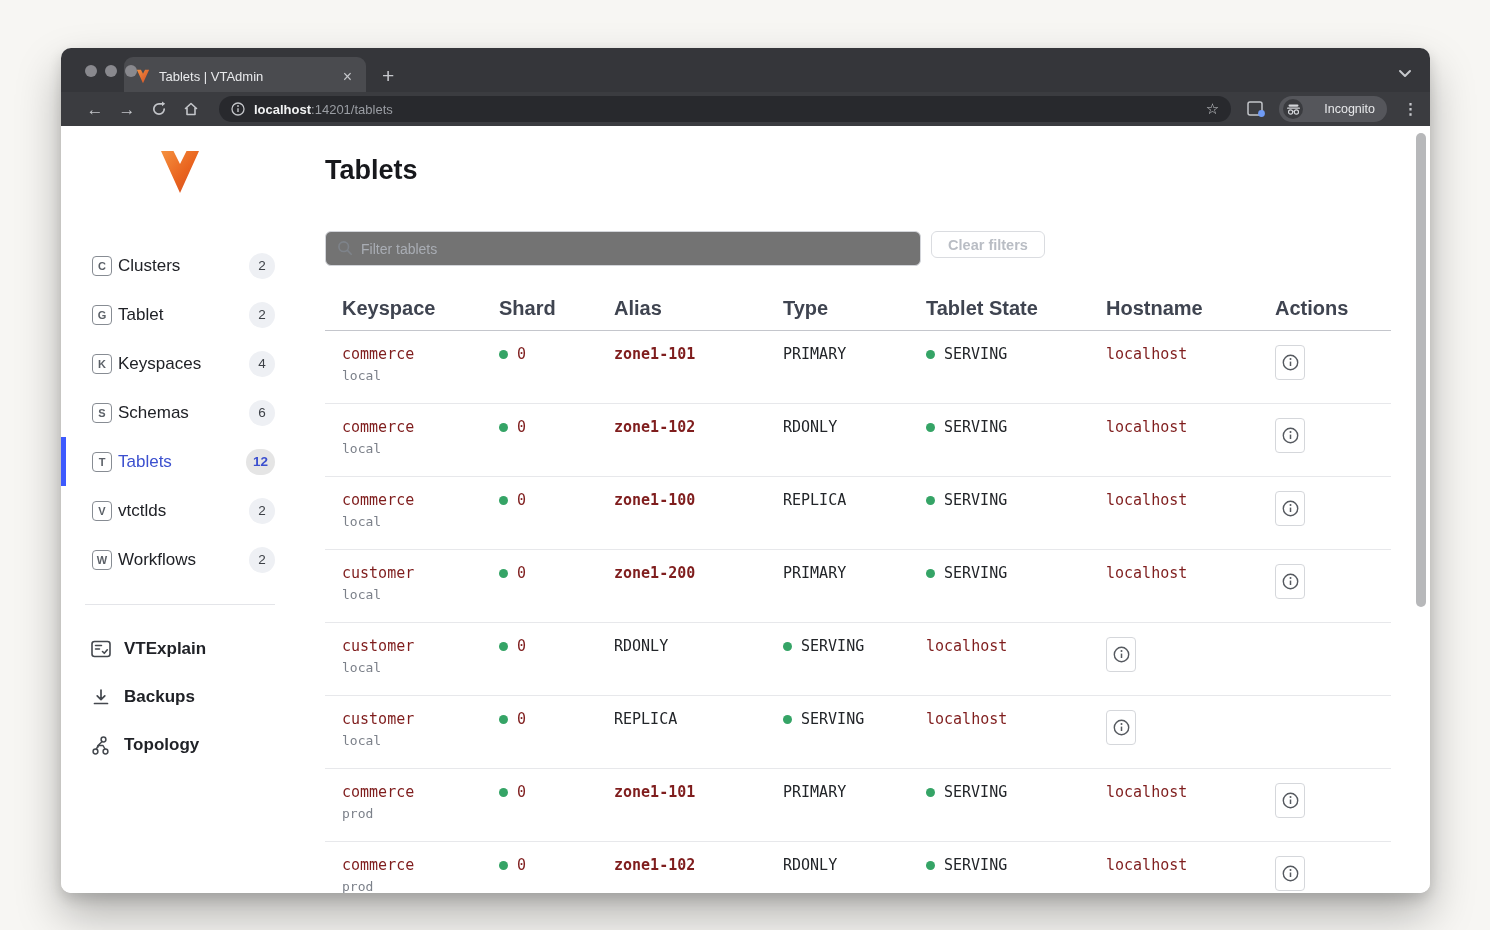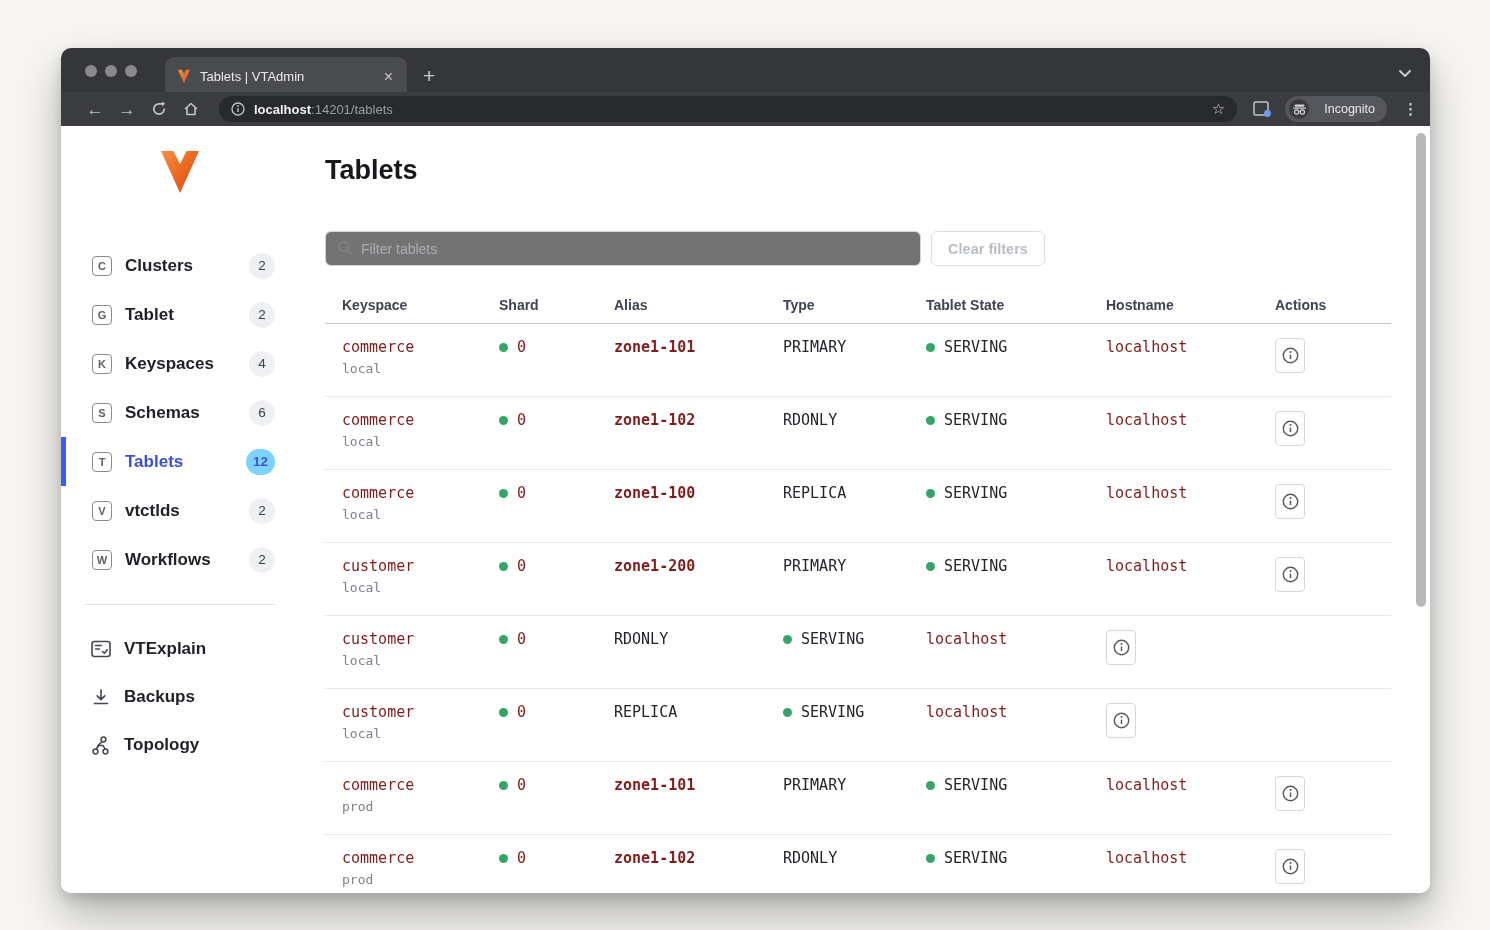--- a/index.html
+++ b/index.html
@@ -21,21 +21,21 @@
   }
 
   
   .tabstrip {
     height:44px; background:#35363a; display:flex; align-items:flex-end; position:relative;
     flex:0 0 auto;
   }
   .traffic { position:absolute; left:24px; top:17px; display:flex; gap:8px; }
   .traffic span { width:12px; height:12px; border-radius:50%; background:#89898e; display:block; }
   .tab {
-    margin-left:104px; width:242px; height:35px; background:#4a4b4f;
+    margin-left:63px; width:242px; height:35px; background:#4a4b4f;
     border-radius:9px 9px 0 0; display:flex; align-items:center; padding:4px 10px 0 12px;
     color:#e9eaec; font-size:13px;
   }
   .tab .tab-title { margin-left:9px; flex:1; white-space:nowrap; overflow:hidden; }
   .tab .close { color:#c6c8cc; font-size:16px; line-height:1; padding:0 4px; cursor:default; }
   .newtab { color:#c6c8cc; font-size:21px; margin:0 0 6px 16px; line-height:1; }
   .tabsearch { position:absolute; right:18px; top:16px; }
 
   
   .toolbar {
@@ -47,21 +47,21 @@
   .urlbar {
     margin-left:10px; flex:1; height:26px; background:#28292d; border-radius:13px;
     display:flex; align-items:center; padding:0 12px; font-size:13px; color:#fff;
   }
   .urlbar .u-host { color:#f1f2f3; font-weight:700; margin-left:9px; }
   .urlbar .u-rest { color:#9a9da3; }
   .urlbar .star { margin-left:auto; color:#c9cbcf; font-size:15px; }
   .sidepanel { margin-left:12px; position:relative; width:18px; height:16px; }
   .incog {
     margin-left:10px; height:26px; background:#55565b; border-radius:13px;
-    display:flex; align-items:center; padding:0 12px 0 4px; gap:15px;
+    display:flex; align-items:center; padding:0 12px 0 4px; gap:21px;
   }
   .incog .incog-circle { width:20px; height:20px; border-radius:50%; background:#3a3b3f; display:flex; align-items:center; justify-content:center; }
   .incog .incog-label { color:#e8e9eb; font-size:12.5px; }
   .menu-dots { color:#c6c8cc; font-size:15px; margin-left:12px; letter-spacing:0; font-weight:700; }
 
   
   .page { flex:1; background:#fff; display:flex; position:relative; overflow:hidden; }
 
   
   .sidebar { width:264px; flex:0 0 auto; padding-top:24px; }
@@ -69,62 +69,62 @@
   .nav { margin-top:47px; list-style:none; }
   .nav-item {
     height:49px; display:flex; align-items:center; padding:0 50px 0 31px; position:relative;
     cursor:pointer;
   }
   .nav-item .letter-icon {
     width:20px; height:20px; border:1.5px solid #878c93; border-radius:4px; color:#5b6067;
     font-size:11px; font-weight:700; display:flex; align-items:center; justify-content:center;
     flex:0 0 auto;
   }
-  .nav-item .nav-label { margin-left:13px; font-size:17px; font-weight:700; color:#202227; }
+  .nav-item .nav-label { margin-left:6px; font-size:17px; font-weight:400; color:#202227; }
   .nav-item .nav-badge {
     margin-left:auto; min-width:26px; height:26px; padding:0 7px; border-radius:14px;
     background:#eef0f4; color:#3d4147; font-size:13.5px; font-weight:400;
     display:flex; align-items:center; justify-content:center;
   }
   .nav-item.active::before {
     content:""; position:absolute; left:0; top:0; bottom:0; width:5px; background:#3d5afe;
   }
   .nav-item.active .nav-label { color:#3c50cf; }
-  .nav-item.active .nav-badge { background:#7dd3fc; color:#3c50cf; font-weight:700; }
+  .nav-item.active .nav-badge { background:#e5e5e5; color:#3c50cf; font-weight:700; }
   .side-divider { margin:20px 0 20px 24px; width:190px; border:0; border-top:1px solid #e4e5e9; }
   .tool-item { height:48px; display:flex; align-items:center; padding-left:29px; cursor:pointer; }
   .tool-item .tool-icon { width:22px; display:flex; justify-content:center; flex:0 0 auto; }
   .tool-item .tool-label { margin-left:12px; font-size:17px; font-weight:700; color:#202227; }
 
   
   .main { flex:1; padding:28px 0 0 0; max-width:1066px; }
   .page-title { font-size:27px; font-weight:800; color:#17181c; height:32px; line-height:32px; }
   .filter-row { margin-top:45px; display:flex; }
   .filter-box { position:relative; width:596px; }
   .filter-input {
     width:100%; height:35px; border:1px solid #d3d5da; border-radius:6px;
     padding:0 12px 0 35px; font-size:14px; color:#26282d; outline:none; background:#737373;
     font-family:"Liberation Sans", sans-serif;
   }
   .filter-input::placeholder { color:#a9adb4; }
   .search-icon { position:absolute; left:12px; top:9px; }
   .clear-btn {
-    margin-left:10px; width:114px; height:35px; border:1px solid #dadce0; border-radius:6px;
+    margin-left:10px; width:114px; height:27px; border:1px solid #dadce0; border-radius:6px;
     background:#fff; color:#b9bdc4; font-size:14.5px; font-weight:700;
     font-family:"Liberation Sans", sans-serif;
   }
 
   
   .tablet-table { margin-top:31px; width:100%; }
   .t-row {
     display:grid; grid-template-columns:157px 115px 169px 143px 180px 169px 1fr;
   }
   .t-head { border-bottom:1px solid #c4c6cc; }
   .t-head .th {
-    padding:0 0 10px 17px; font-size:14px; font-weight:700; color:#3f4450; text-align:left;
+    padding:0 0 10px 17px; font-size:20px; font-weight:700; color:#3f4450; text-align:left;
   }
   .t-body .t-row { border-bottom:1px solid #e7e8eb; height:73px; }
   .td { padding:14px 0 0 17px; font-size:15px; }
   .cell-link { color:#7f1d1d; text-decoration:none; font-size:15px; }
   .cluster-sub { margin-top:5px; font-size:13px; color:#7c818a; }
   .dot { display:inline-block; width:9px; height:9px; border-radius:50%; background:#35a466; margin-right:9px; }
   .alias-link { font-weight:700;text-align:center; }
   .plain-val { color:#222529; }
   .info-btn {
     width:30px; height:35px; border:1px solid #d5d7db; border-radius:4px; background:#fff;

